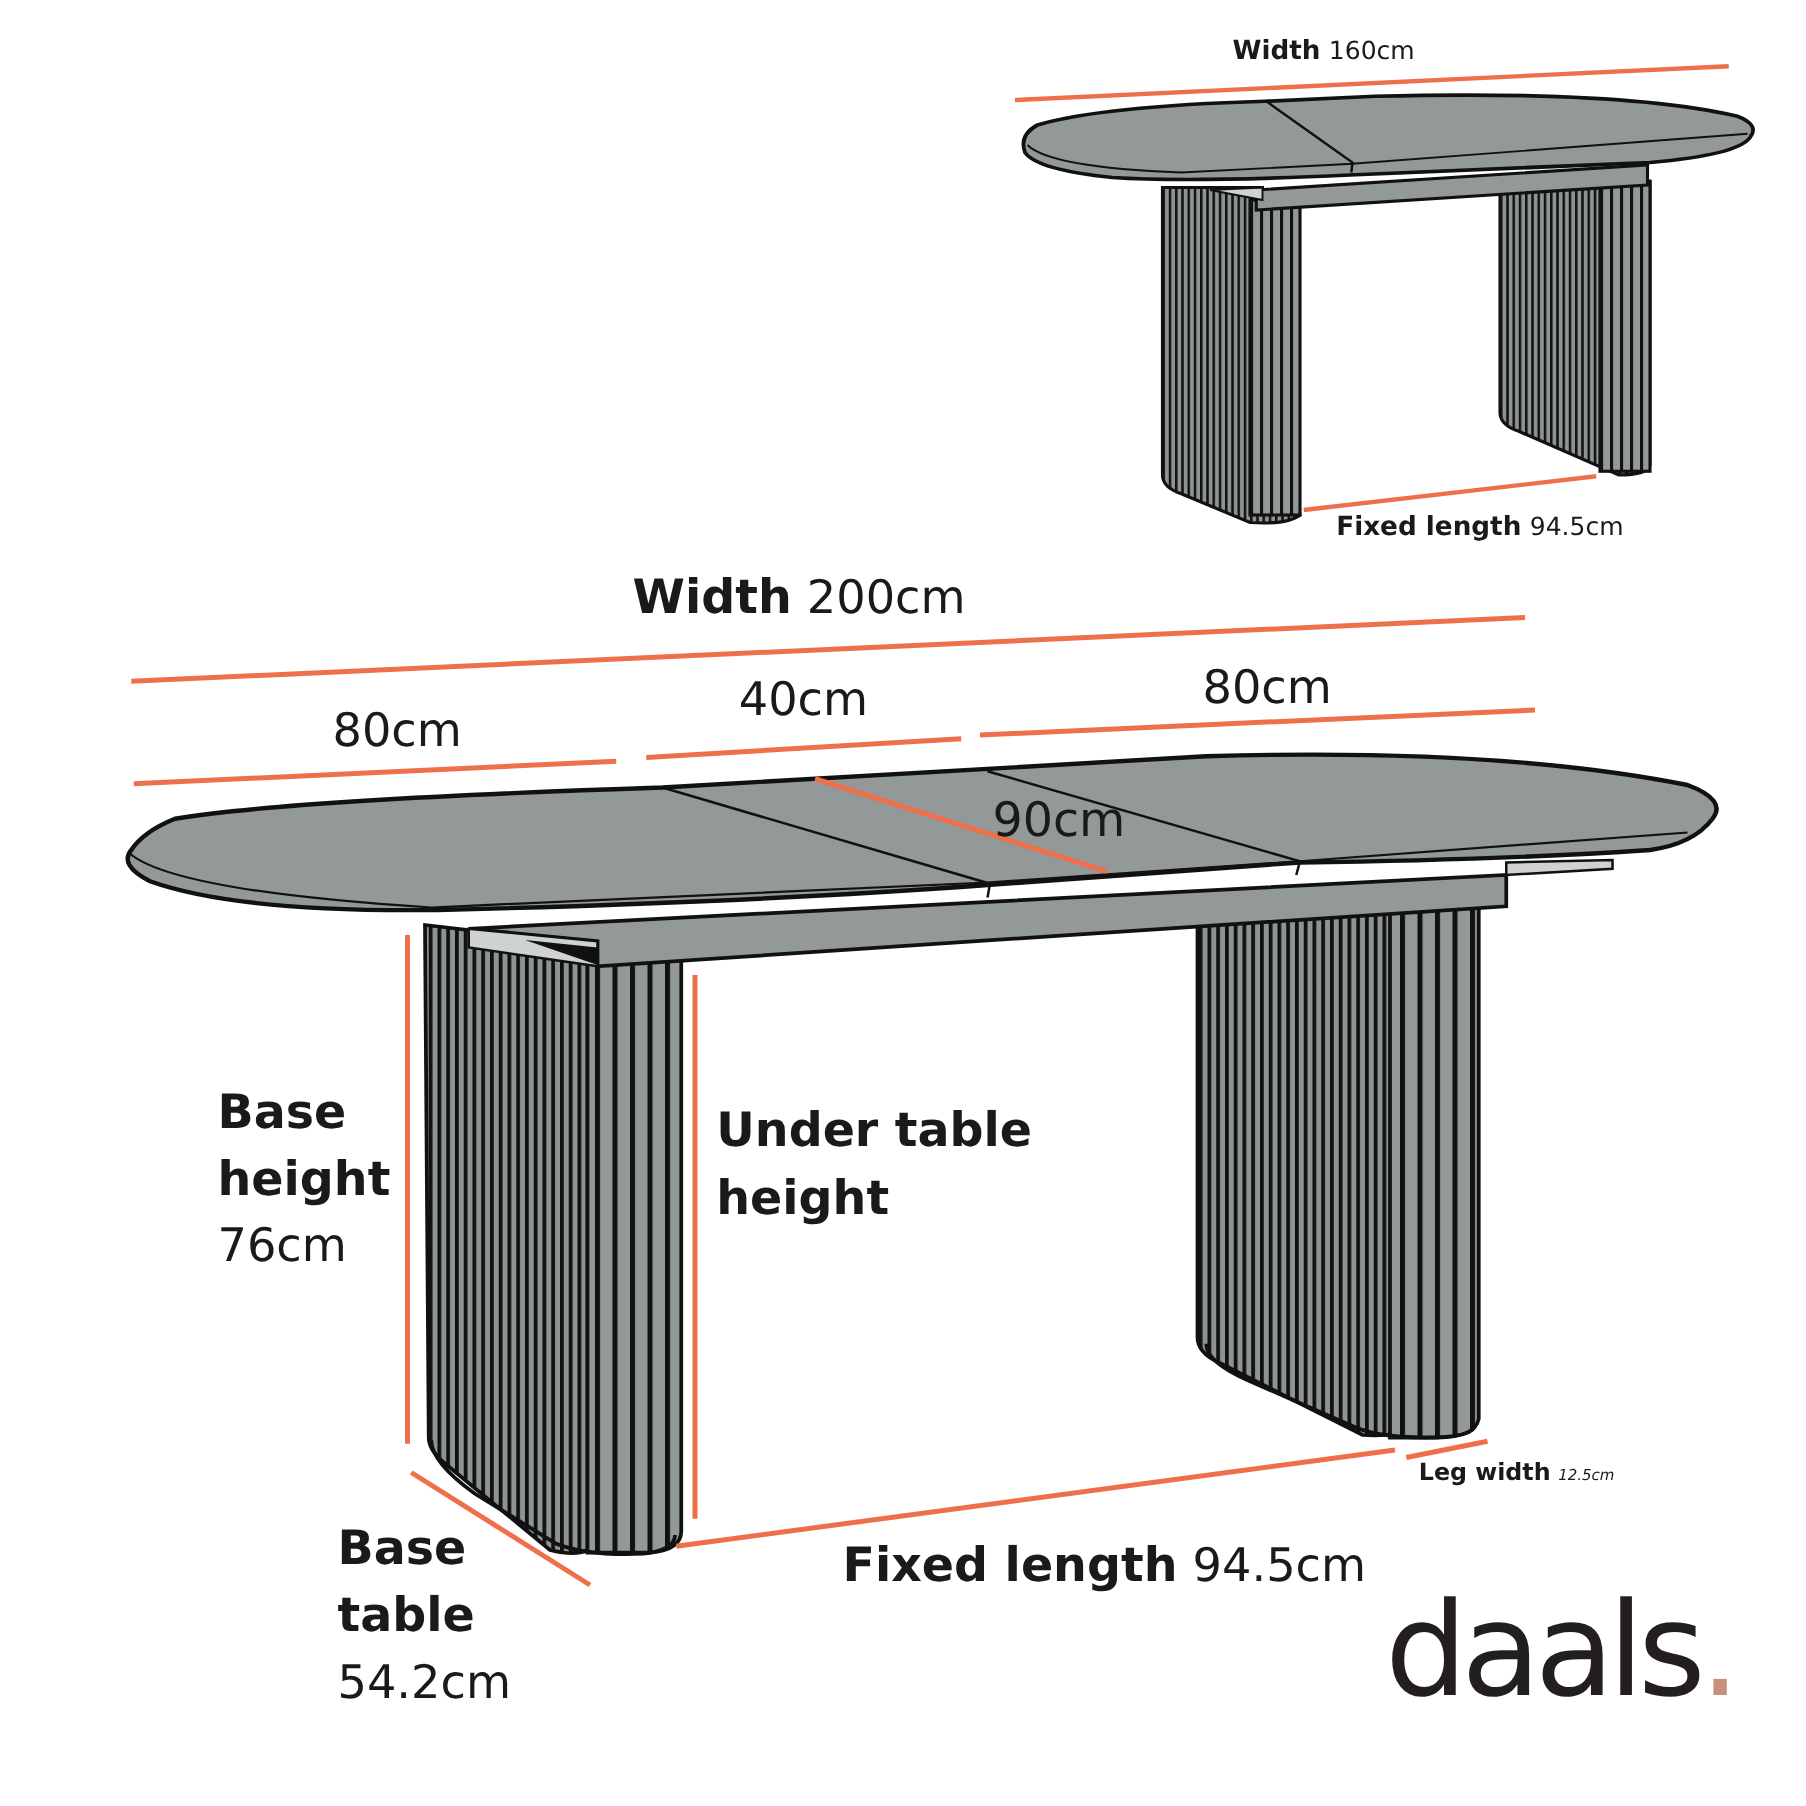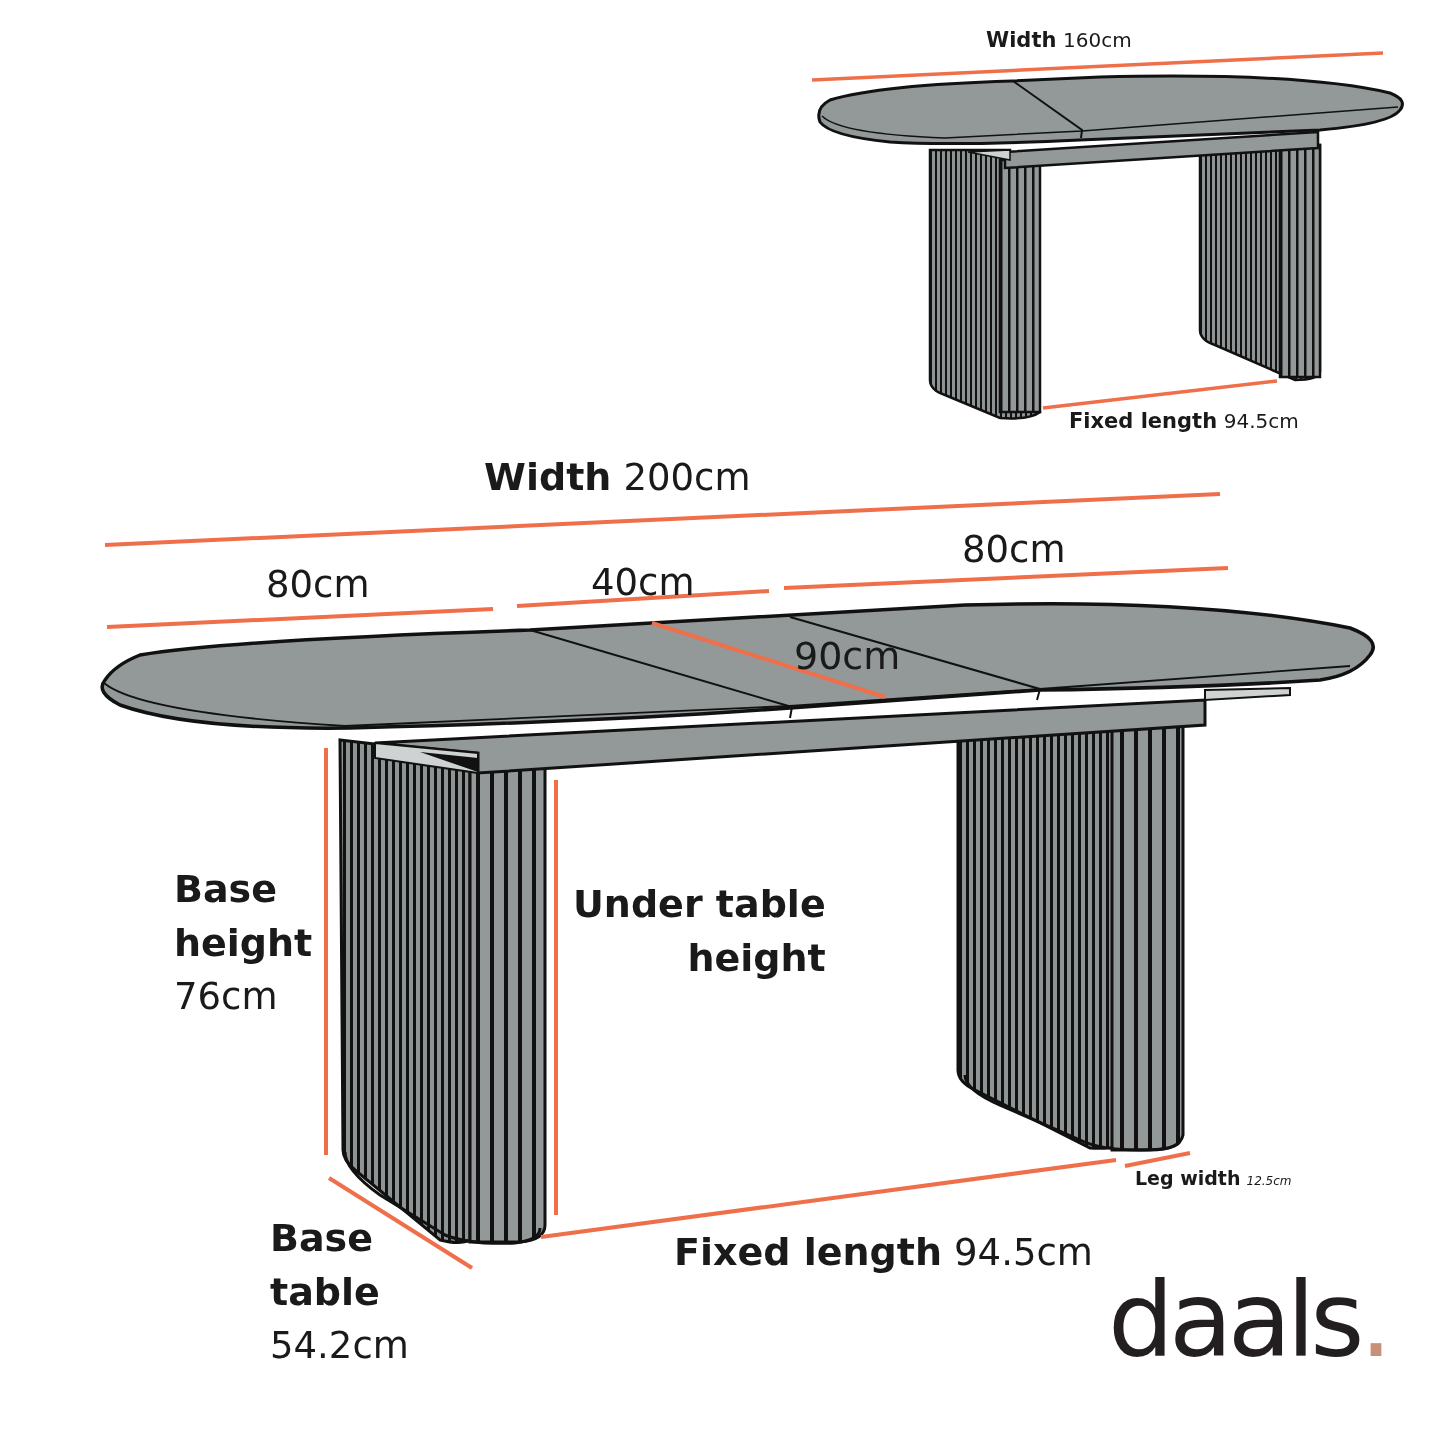--- a/index.html
+++ b/index.html
@@ -107,37 +107,37 @@
 <div class="lbl small" style="left:986px; top:30px;">
   <span class="b">Width</span>
   <span class="n">160cm</span>
 </div>
 
 <div class="lbl small" style="left:1069px; top:411px;">
   <span class="b">Fixed length</span>
   <span class="n">94.5cm</span>
 </div>
 
-<div class="lbl big" style="left:484px; top:458px;">
+<div class="lbl big" style="left:506px; top:458px;">
   <span class="b">Width</span>
   <span class="num">200cm</span>
 </div>
 
 <div class="lbl num" style="left:266px; top:566px;">80cm</div>
-<div class="lbl num" style="left:591px; top:564px;">40cm</div>
+<div class="lbl num" style="left:591px; top:541px;">40cm</div>
 <div class="lbl num" style="left:962px; top:531px;">80cm</div>
 <div class="lbl" style="left:794px; top:637px; font-size:38px;">90cm</div>
 
 <div class="stack" style="left:174px; top:862px;">
   <div class="b">Base</div>
   <div class="b">height</div>
   <div class="num">76cm</div>
 </div>
 
-<div class="stack" style="left:573px; top:877px;text-align:right;">
+<div class="stack" style="left:573px; top:877px;">
   <div class="b">Under table</div>
   <div class="b">height</div>
 </div>
 
 <div class="stack" style="left:270px; top:1211px;">
   <div class="b">Base</div>
   <div class="b">table</div>
   <div class="num">54.2cm</div>
 </div>
 

